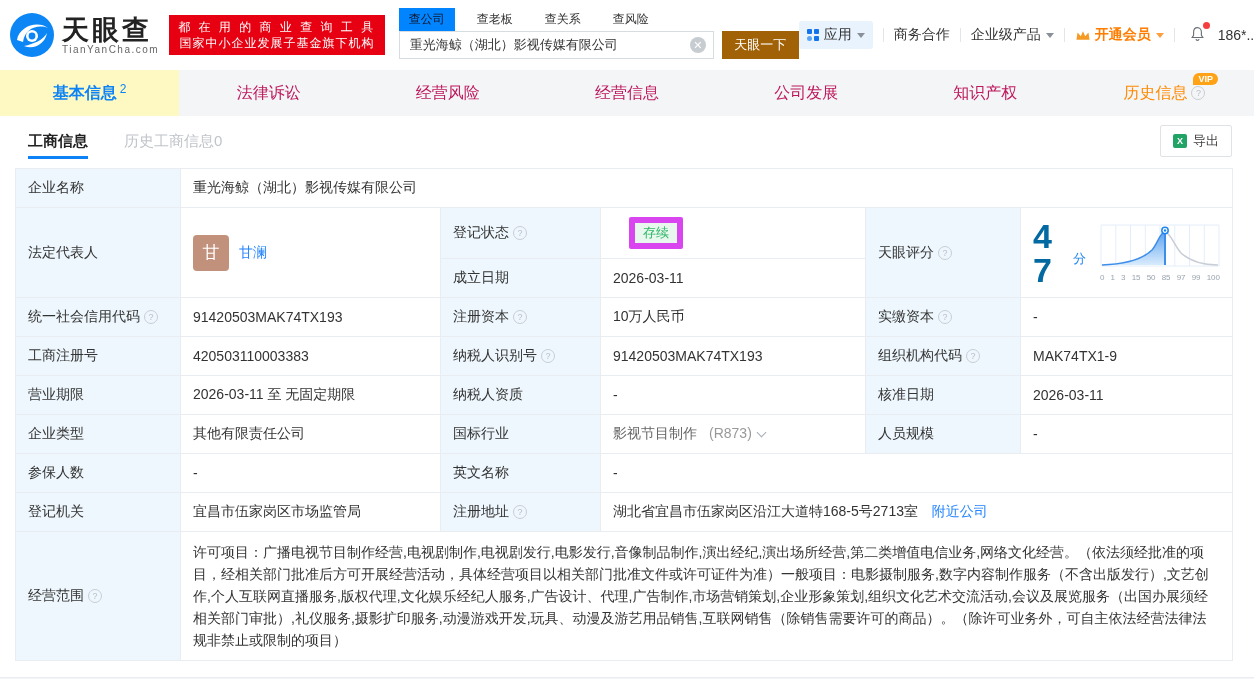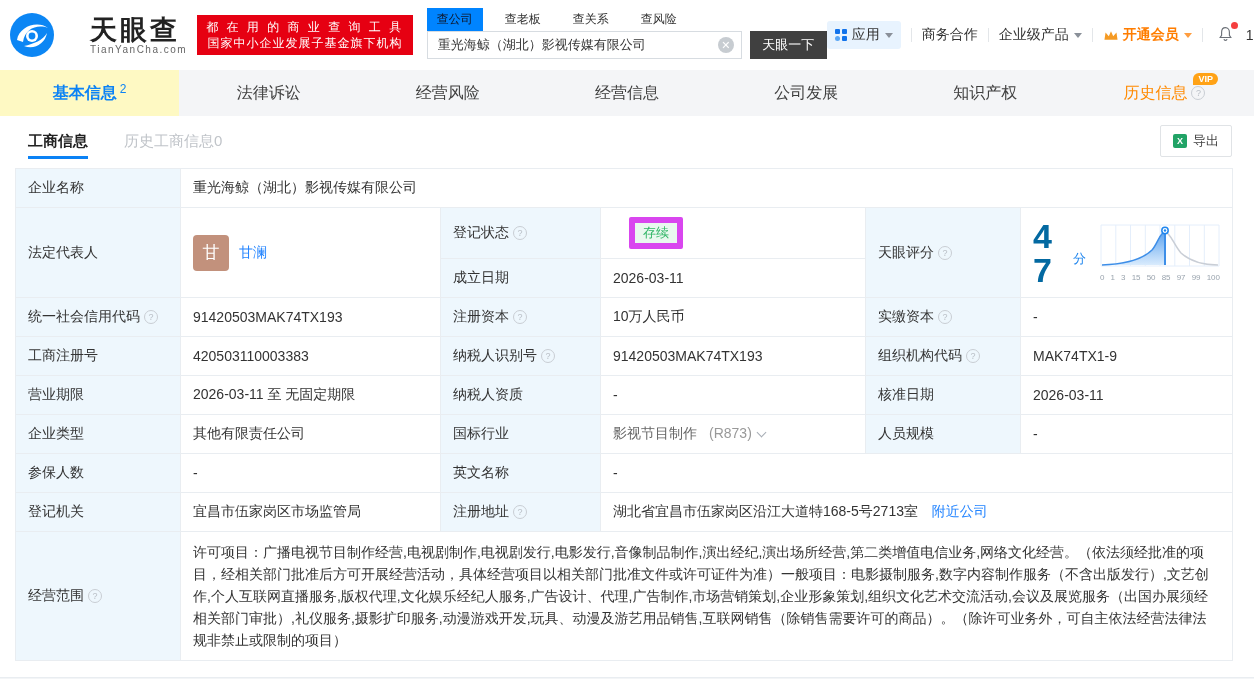--- a/index.html
+++ b/index.html
@@ -1,56 +1,56 @@
 <!DOCTYPE html>
 <html><head>
 <meta charset="utf-8">
 <style>
   * { margin:0; padding:0; box-sizing:border-box; }
   html,body { width:1254px; font-family:"Liberation Sans","DejaVu Sans",sans-serif; background:#fff; color:#333; }
   body { height:679px; overflow:hidden; }
 
   
   .header { height:70px; display:flex; align-items:center; padding:0 10px 0 8px; background:#fff; }
-  .logo { display:flex; align-items:center; cursor:pointer;gap:28px; }
+  .logo { display:flex; align-items:center; cursor:pointer; }
   .logo-icon { width:48px; height:48px; }
   .logo-text { margin-left:6px; }
   .logo-cn { font-size:27px; font-weight:bold; color:#222; letter-spacing:3px; line-height:28px; }
   .logo-en { font-size:10px; color:#666; letter-spacing:1.5px; }
   .promo { margin-left:10px; background:#e60012; color:#fff; font-size:12px; line-height:16px; padding:4px 9px; text-align:center; letter-spacing:1px; white-space:nowrap; }
   .promo div:first-child { letter-spacing:2.5px; }
 
   .search-wrap { margin-left:14px; width:400px; }
   .search-tabs { display:flex; align-items:flex-end; height:20px; }
   .search-tab { font-size:12px; color:#333; padding:3px 10px; cursor:pointer; }
   .search-tab.active { background:#0084ff; color:#0f172a; }
   .search-tab + .search-tab { margin-left:12px; }
   .search-row { display:flex; height:28px; }
   .search-box { position:relative; width:320px; }
   .search-box input { width:100%; height:28px; border:1px solid #d7dce1; padding:0 28px 0 10px; font-size:13px; color:#333; outline:none; font-family:inherit; }
   .clear-btn { position:absolute; right:8px; top:6px; width:16px; height:16px; border-radius:50%; background:#c7ccd1; color:#fff; font-size:11px; line-height:16px; text-align:center; cursor:pointer; }
-  .search-btn { width:78px; height:28px; margin-left:8px; background:#404040; color:#fff; border:none; font-size:13px; cursor:pointer; font-family:inherit; }
+  .search-btn { width:78px; height:28px; margin-left:8px; background:#a16207; color:#fff; border:none; font-size:13px; cursor:pointer; font-family:inherit; }
 
   .top-menu { margin-left:auto; display:flex; align-items:center; font-size:14px; color:#333; }
   .menu-sep { width:1px; height:14px; background:#e3e6e9; margin:0 10px; }
   .menu-item { display:flex; align-items:center; cursor:pointer; white-space:nowrap; }
   .apps-chip { background:#e8f3fe; border-radius:3px; padding:5px 8px; }
   .grid-icon { display:inline-grid; grid-template-columns:5px 5px; grid-gap:2px; margin-right:5px; }
   .grid-icon span { width:5px; height:5px; background:#1273eb; border-radius:1px; }
   .grid-icon span:nth-child(3) { background:#5aa6f5; border-radius:50%; }
   .caret { width:0; height:0; border-left:4px solid transparent; border-right:4px solid transparent; border-top:5px solid #8a9099; margin-left:5px; }
   .vip-link { color:#ff7d00; font-weight:bold; }
   .vip-link .caret { border-top-color:#ff9d3f; }
   .bell-wrap { position:relative; margin:0 4px; }
   .bell-dot { position:absolute; top:-3px; right:-4px; width:7px; height:7px; background:#f53f3f; border-radius:50%; }
   .account { color:#333; }
 
   
   .nav-tabs { display:flex; height:46px; background:#f4f5f7; }
-  .nav-tab { flex:1; display:flex; align-items:center; justify-content:center; font-size:16px; color:#404040; cursor:pointer; position:relative; }
+  .nav-tab { flex:1; display:flex; align-items:center; justify-content:center; font-size:16px; color:#be185d; cursor:pointer; position:relative; }
   .nav-tab.active { background:#fef9c3; color:#0b82f5; font-weight:bold; }
   .nav-tab .count { font-size:12px; color:#0b82f5; margin-left:3px; position:relative; top:-4px; font-weight:normal; }
   .nav-tab.orange { color:#ff8a00; }
   .vip-badge { position:absolute; top:3px; right:36px; background:#ffa216; color:#fff; font-size:9px; font-weight:bold; line-height:12px; padding:0 5px; border-radius:7px 7px 7px 0; }
   .q-icon { display:inline-block; width:14px; height:14px; border:1px solid #c9ced4; color:#b9bfc6; border-radius:50%; font-size:9px; line-height:12px; text-align:center; margin-left:4px; }
 
   
   .section-bar { display:flex; align-items:center; height:50px; padding:0 22px 0 28px; background:#fff; }
   .sec-tab { font-size:15px; cursor:pointer; position:relative; padding:14px 0; }
   .sec-tab.active { color:#222; font-weight:bold; }

